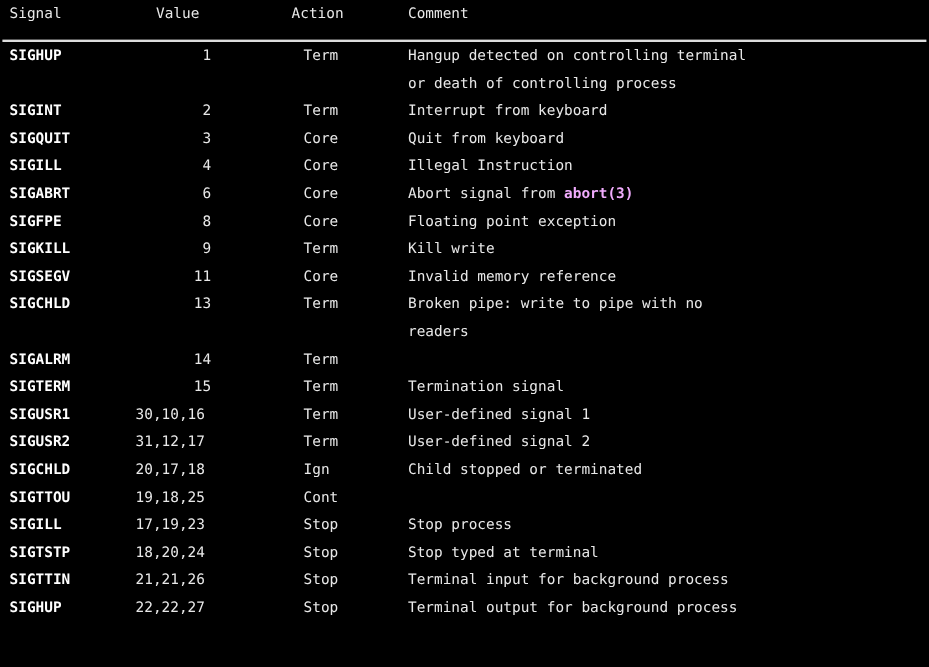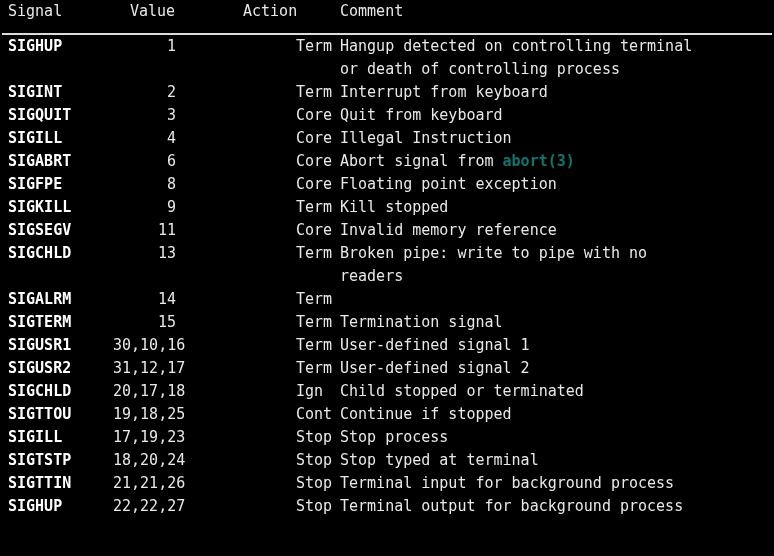--- a/index.html
+++ b/index.html
@@ -8,21 +8,21 @@
     padding: 0;
     background: #000000;
   }
   #screen {
     position: relative;
     width: 774px;
     height: 556px;
     background: #000000;
     overflow: hidden;
     font-family: "DejaVu Sans Mono", "Liberation Mono", monospace;
-    font-size: 15px;
+    font-size: 12px;
     line-height: 23px;
     color: #e8e8e8;
     -webkit-font-smoothing: antialiased;
   }
   .table {
     position: absolute;
     top: 0;
     left: 0;
     width: 774px;
   }
@@ -53,31 +53,30 @@
   
   .c-value.list {
     left: 113px;
     text-align: left;
   }
   .c-action {
     position: absolute;
     left: 253px;
     top: 0;
     color: #e8e8e8;
-    margin-left: 43px;
   }
   .c-comment {
     position: absolute;
     left: 340px;
     top: 0;
     color: #e8e8e8;
   }
   .c-comment b {
     font-weight: bold;
-    color: #0f766e;
+    color: #f0abfc;
   }
   
   .row.cont {
     height: 23px;
     text-decoration: underline;
   }
   
   .hdr {
     position: relative;
     height: 23px;
@@ -158,21 +157,21 @@
         <div class="row">
           <span class="c-signal">SIGFPE</span>
           <span class="c-value num">8</span>
           <span class="c-action">Core</span>
           <span class="c-comment">Floating point exception</span>
         </div>
         <div class="row">
           <span class="c-signal">SIGKILL</span>
           <span class="c-value num">9</span>
           <span class="c-action">Term</span>
-          <span class="c-comment">Kill stopped</span>
+          <span class="c-comment">Kill write</span>
         </div>
         <div class="row">
           <span class="c-signal">SIGSEGV</span>
           <span class="c-value num">11</span>
           <span class="c-action">Core</span>
           <span class="c-comment">Invalid memory reference</span>
         </div>
         <div class="row">
           <span class="c-signal">SIGCHLD</span>
           <span class="c-value num">13</span>
@@ -208,21 +207,20 @@
         <div class="row">
           <span class="c-signal">SIGCHLD</span>
           <span class="c-value list">20,17,18</span>
           <span class="c-action">Ign</span>
           <span class="c-comment">Child stopped or terminated</span>
         </div>
         <div class="row">
           <span class="c-signal">SIGTTOU</span>
           <span class="c-value list">19,18,25</span>
           <span class="c-action">Cont</span>
-          <span class="c-comment">Continue if stopped</span>
         </div>
         <div class="row">
           <span class="c-signal">SIGILL</span>
           <span class="c-value list">17,19,23</span>
           <span class="c-action">Stop</span>
           <span class="c-comment">Stop process</span>
         </div>
         <div class="row">
           <span class="c-signal">SIGTSTP</span>
           <span class="c-value list">18,20,24</span>

